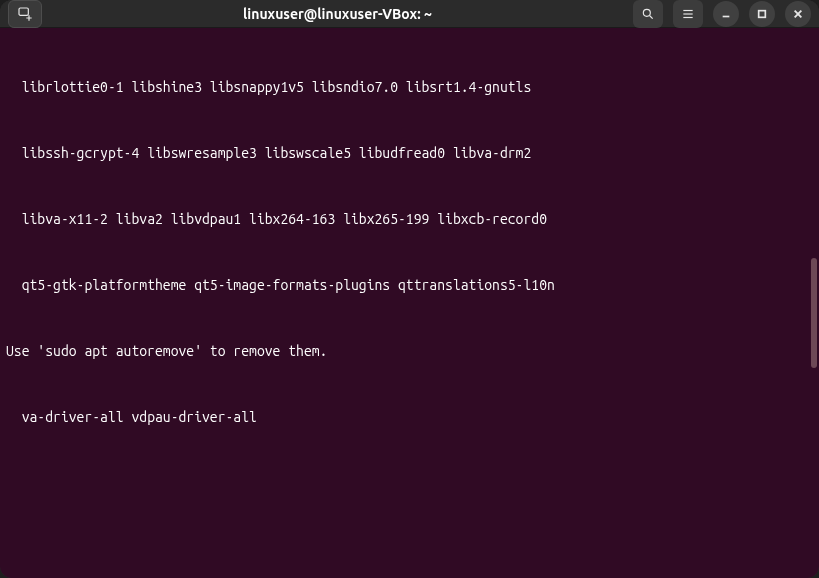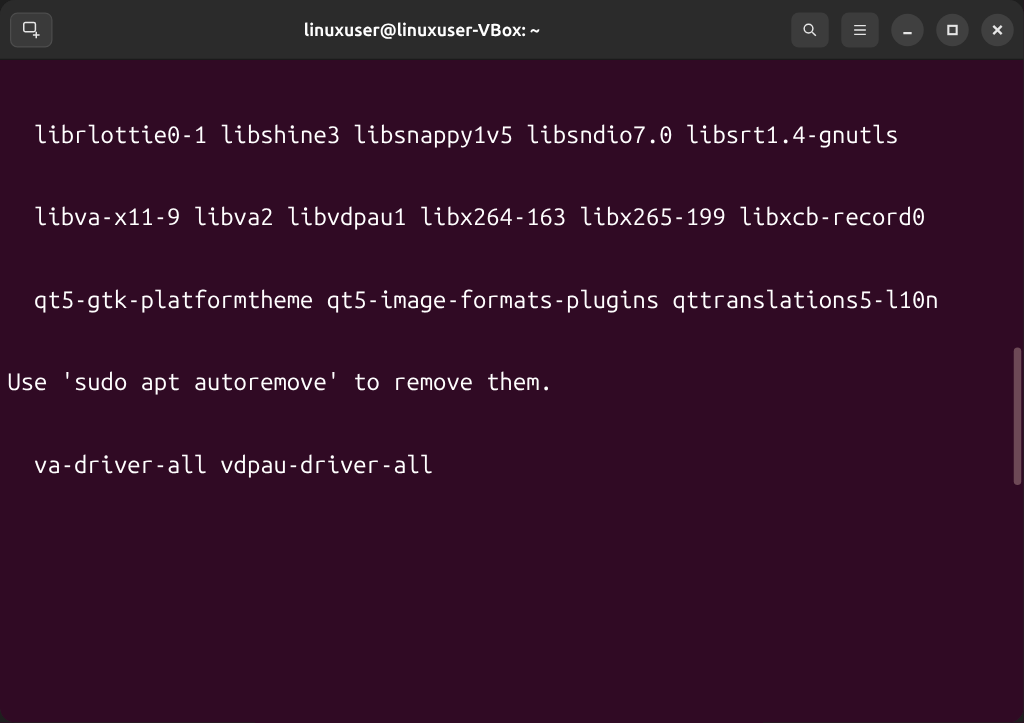--- a/index.html
+++ b/index.html
@@ -17,21 +17,21 @@
     .window {
       width: 100%;
       height: 100%;
       background: #2c2c2c;
       border-radius: 12px;
       display: flex;
       flex-direction: column;
       overflow: hidden;
     }
     .titlebar {
-      height: 48px;
+      height: 28px;
       background: #2b2b2b;
       display: flex;
       align-items: center;
       padding: 0 8px;
       border-bottom: 1px solid #1a1a1a;
     }
     .titlebar-left {
       display: flex;
       align-items: center;
       gap: 6px;
@@ -98,21 +98,21 @@
       fill: none;
       stroke-width: 2;
     }
     .win-btn.close svg {
       stroke-width: 2.2;
     }
     .terminal-body {
       flex: 1;
       background: #300a24;
       padding: 4px 6px;
-      font-size: 19px;
+      font-size: 14px;
       line-height: 22px;
       color: #ffffff;
       font-family: "Ubuntu Mono", "DejaVu Sans Mono", monospace;
       white-space: pre;
       overflow: hidden;
       position: relative;
     }
     .term-line {
       white-space: pre-wrap;
       word-break: break-all;
@@ -172,21 +172,22 @@
         <svg viewBox="0 0 12 12">
           <line x1="2" y1="2" x2="10" y2="10"></line>
           <line x1="10" y1="2" x2="2" y2="10"></line>
         </svg>
       </div>
     </div>
   </div>
 
   <div class="terminal-body">
     <div class="term-line">  librlottie0-1 libshine3 libsnappy1v5 libsndio7.0 libsrt1.4-gnutls</div>
-    <div class="term-line">  libva-x11-9 libva2 libvdpau1 libx264-163 libx265-199 libxcb-record0</div>
+    <div class="term-line">  libssh-gcrypt-4 libswresample3 libswscale5 libudfread0 libva-drm2</div>
+    <div class="term-line">  libva-x11-2 libva2 libvdpau1 libx264-163 libx265-199 libxcb-record0</div>
     <div class="term-line">  qt5-gtk-platformtheme qt5-image-formats-plugins qttranslations5-l10n</div>
     <div class="term-line">Use 'sudo apt autoremove' to remove them.</div>
     <div class="term-line">  va-driver-all vdpau-driver-all</div>
     
     
     
     
     
     
     

